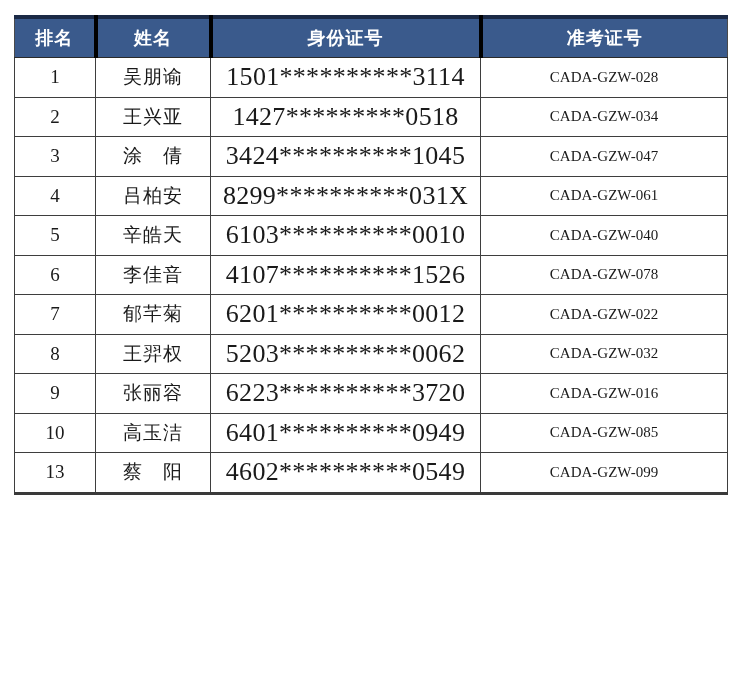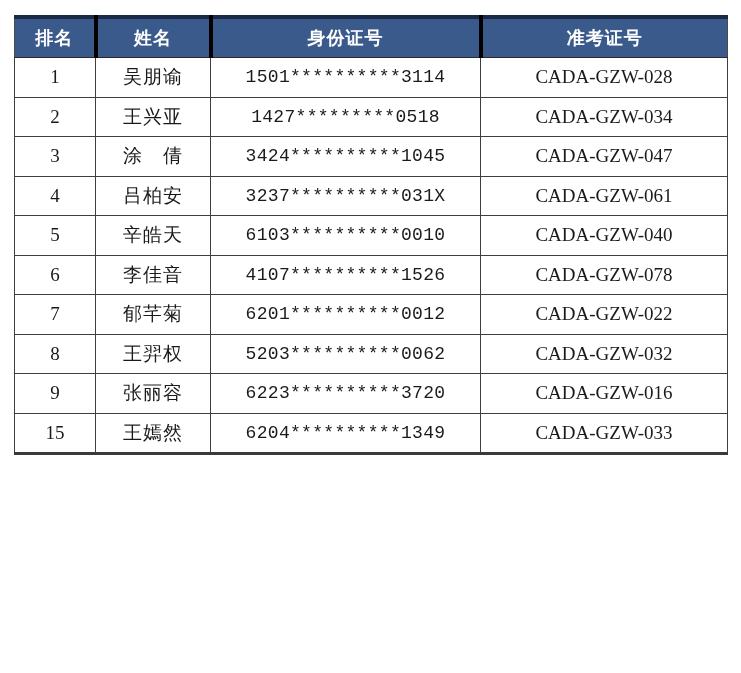--- a/index.html
+++ b/index.html
@@ -58,27 +58,27 @@
   td.cell-rank {
     font-family: "Liberation Serif", "DejaVu Serif", serif;
     font-size: 19px;
   }
   td.cell-name {
     font-family: Liberation Mono, monospace;
     font-size: 19px;
     letter-spacing: 1px;
   }
   td.cell-id {
-    font-family: Liberation Mono, monospace;
-    font-size: 18px;
+    font-family: Liberation Serif, serif;
+    font-size: 26px;
     letter-spacing: 0.3px;
   }
   td.cell-ticket {
     font-family: "Liberation Serif", "DejaVu Serif", serif;
-    font-size: 19px;
+    font-size: 15px;
   }
 </style>
 </head>
 <body>
 
 <div class="page">
   <table class="results-table">
     <colgroup>
       <col style="width:81px">
       <col style="width:115px">
@@ -108,21 +108,21 @@
         </tr>
         <tr>
           <td class="cell-rank">3</td>
           <td class="cell-name">涂　倩</td>
           <td class="cell-id">3424**********1045</td>
           <td class="cell-ticket">CADA-GZW-047</td>
         </tr>
         <tr>
           <td class="cell-rank">4</td>
           <td class="cell-name">吕柏安</td>
-          <td class="cell-id">3237**********031X</td>
+          <td class="cell-id">8299**********031X</td>
           <td class="cell-ticket">CADA-GZW-061</td>
         </tr>
         <tr>
           <td class="cell-rank">5</td>
           <td class="cell-name">辛皓天</td>
           <td class="cell-id">6103**********0010</td>
           <td class="cell-ticket">CADA-GZW-040</td>
         </tr>
         <tr>
           <td class="cell-rank">6</td>
@@ -142,20 +142,26 @@
           <td class="cell-id">5203**********0062</td>
           <td class="cell-ticket">CADA-GZW-032</td>
         </tr>
         <tr>
           <td class="cell-rank">9</td>
           <td class="cell-name">张丽容</td>
           <td class="cell-id">6223**********3720</td>
           <td class="cell-ticket">CADA-GZW-016</td>
         </tr>
         <tr>
-          <td class="cell-rank">15</td>
-          <td class="cell-name">王嫣然</td>
-          <td class="cell-id">6204**********1349</td>
-          <td class="cell-ticket">CADA-GZW-033</td>
+          <td class="cell-rank">10</td>
+          <td class="cell-name">高玉洁</td>
+          <td class="cell-id">6401**********0949</td>
+          <td class="cell-ticket">CADA-GZW-085</td>
+        </tr>
+        <tr>
+          <td class="cell-rank">13</td>
+          <td class="cell-name">蔡　阳</td>
+          <td class="cell-id">4602**********0549</td>
+          <td class="cell-ticket">CADA-GZW-099</td>
         </tr>
       </tbody>
   </table>
 </div>
 
 </body></html>

